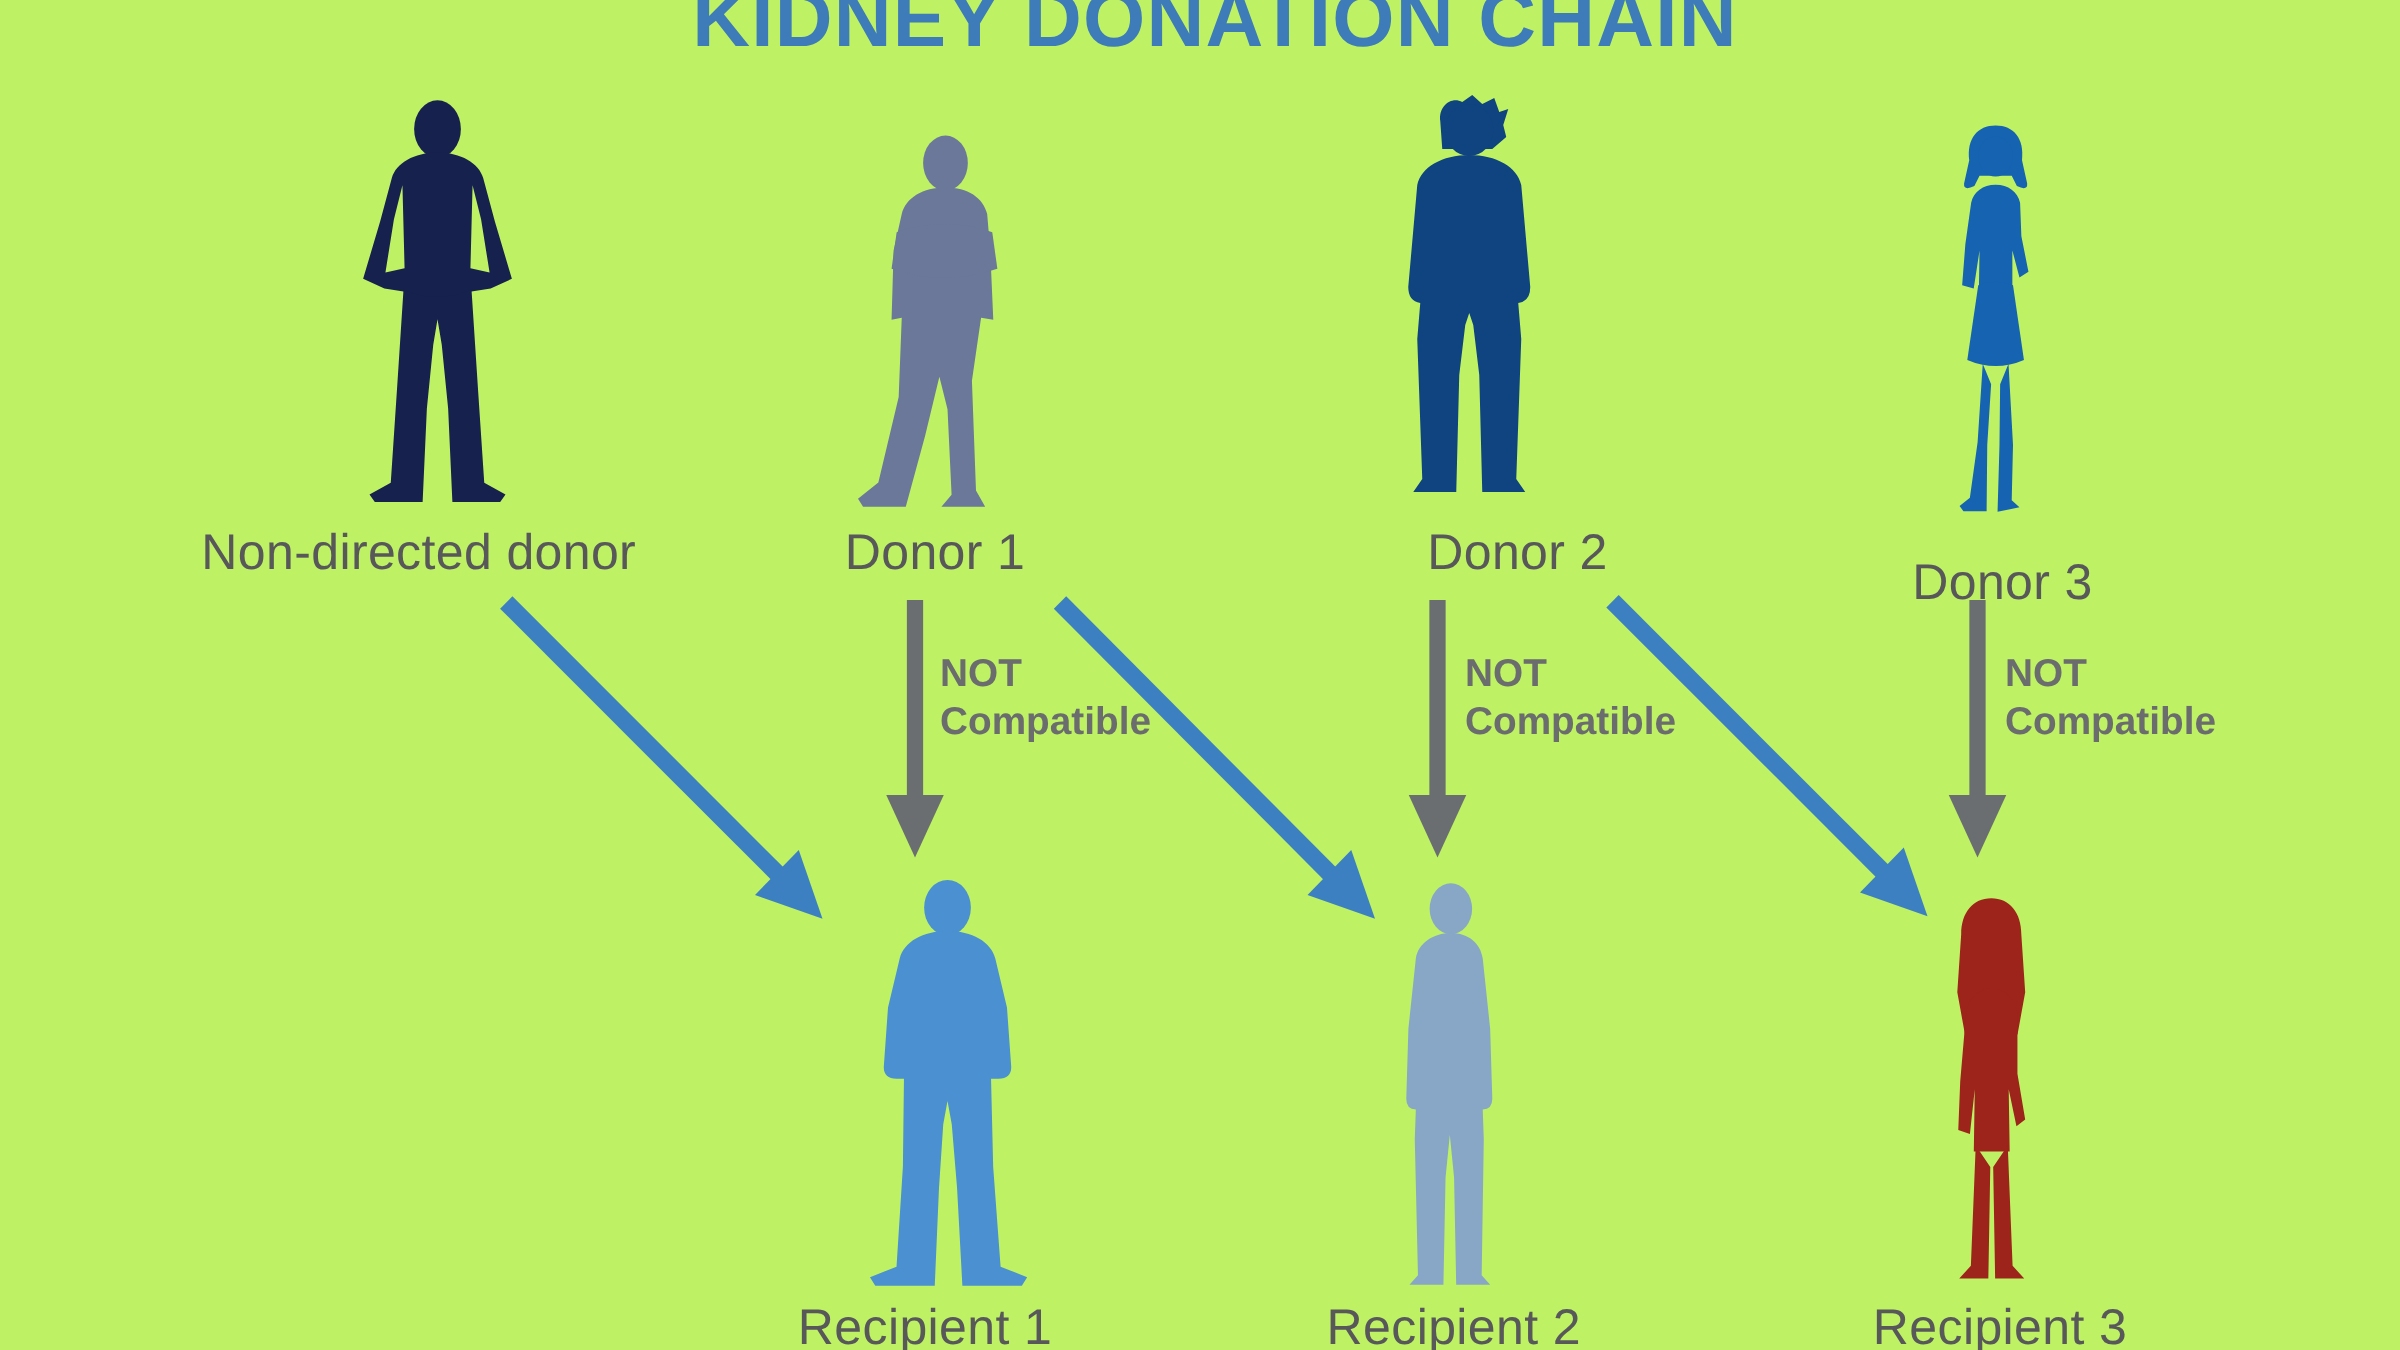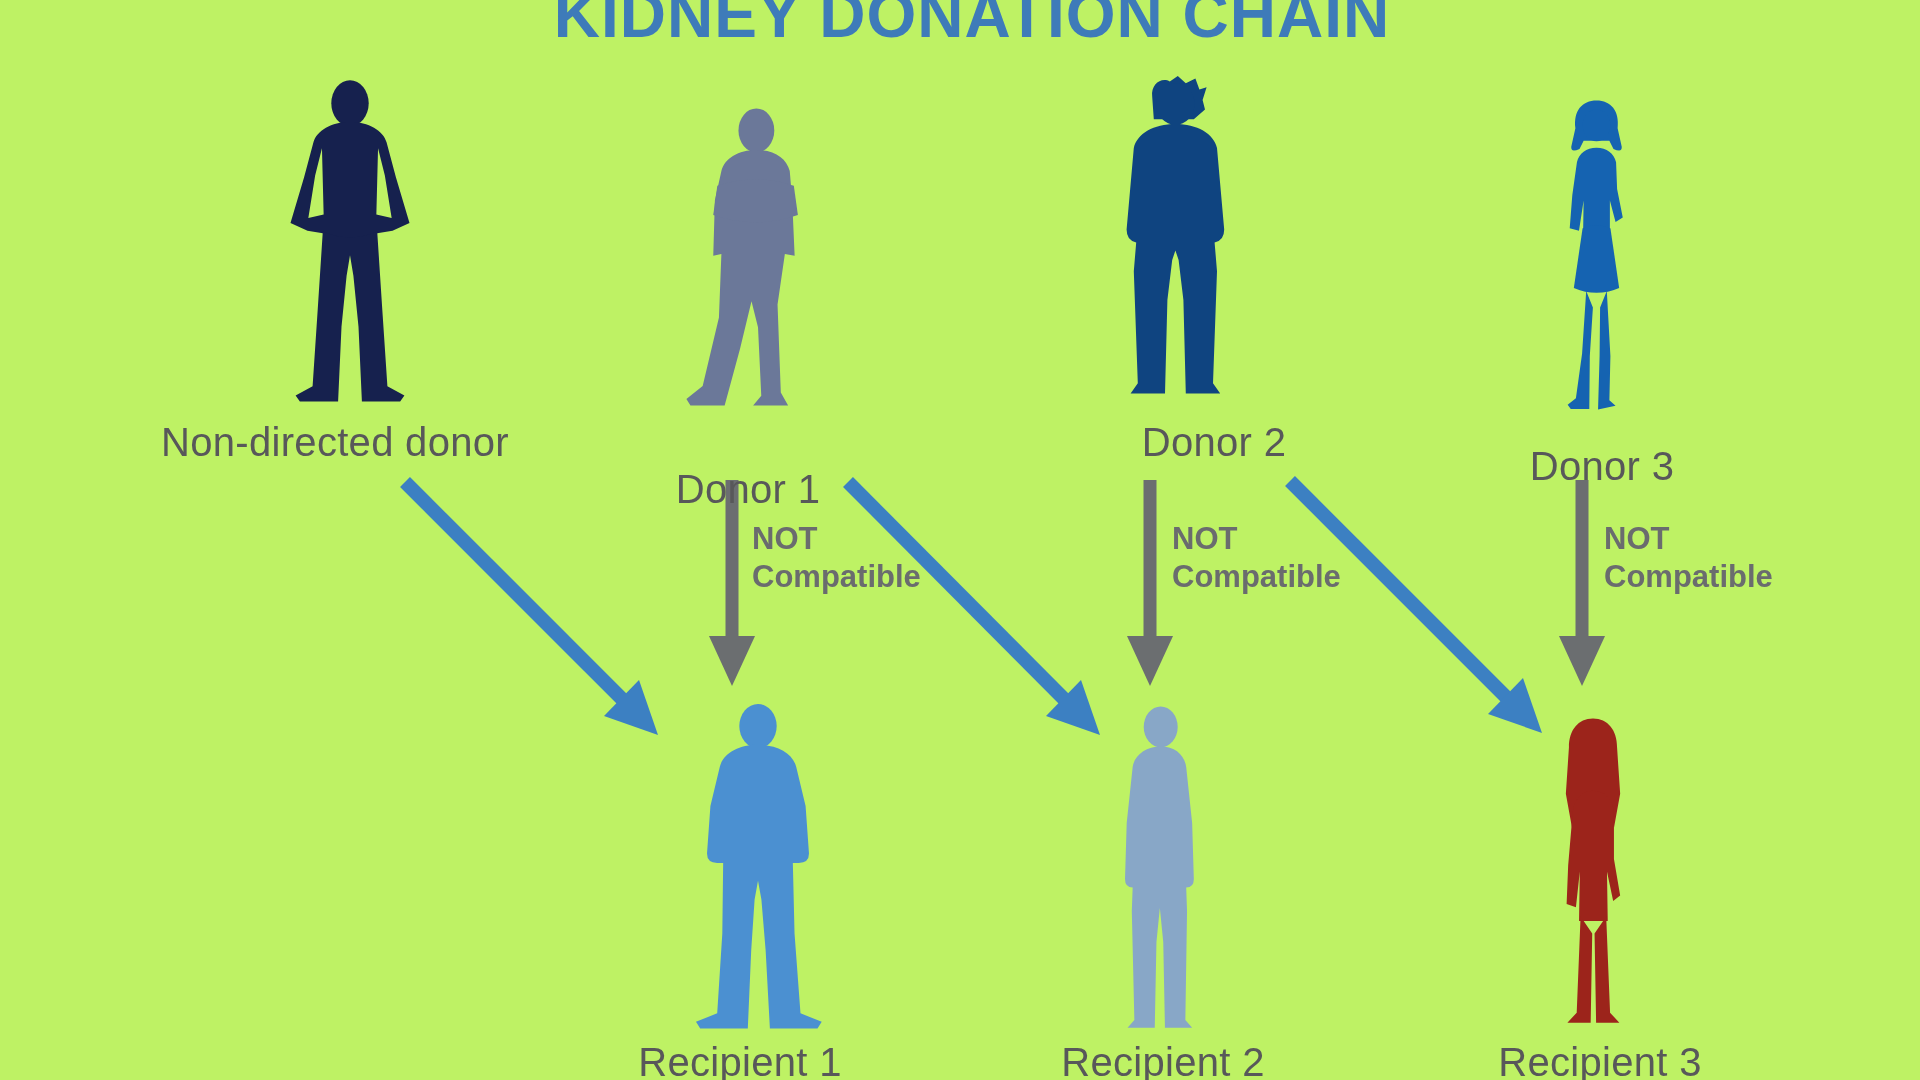--- a/index.html
+++ b/index.html
@@ -138,21 +138,21 @@
   <div class="note" style="left:1172px;top:520px;">
     <div>NOT</div>
     <div>Compatible</div>
   </div>
   <div class="note" style="left:1604px;top:520px;">
     <div>NOT</div>
     <div>Compatible</div>
   </div>
 
   <div class="person-label" style="left:335px;top:420px;">Non-directed donor</div>
-  <div class="person-label" style="left:748px;top:420px;margin-top:47px;">Donor 1</div>
+  <div class="person-label" style="left:748px;top:420px;">Donor 1</div>
   <div class="person-label" style="left:1214px;top:420px;">Donor 2</div>
   <div class="person-label" style="left:1602px;top:444px;">Donor 3</div>
 
   <div class="person-label" style="left:740px;top:1040px;">Recipient 1</div>
   <div class="person-label" style="left:1163px;top:1040px;">Recipient 2</div>
   <div class="person-label" style="left:1600px;top:1040px;">Recipient 3</div>
 
 </div>
 
 </body></html>

